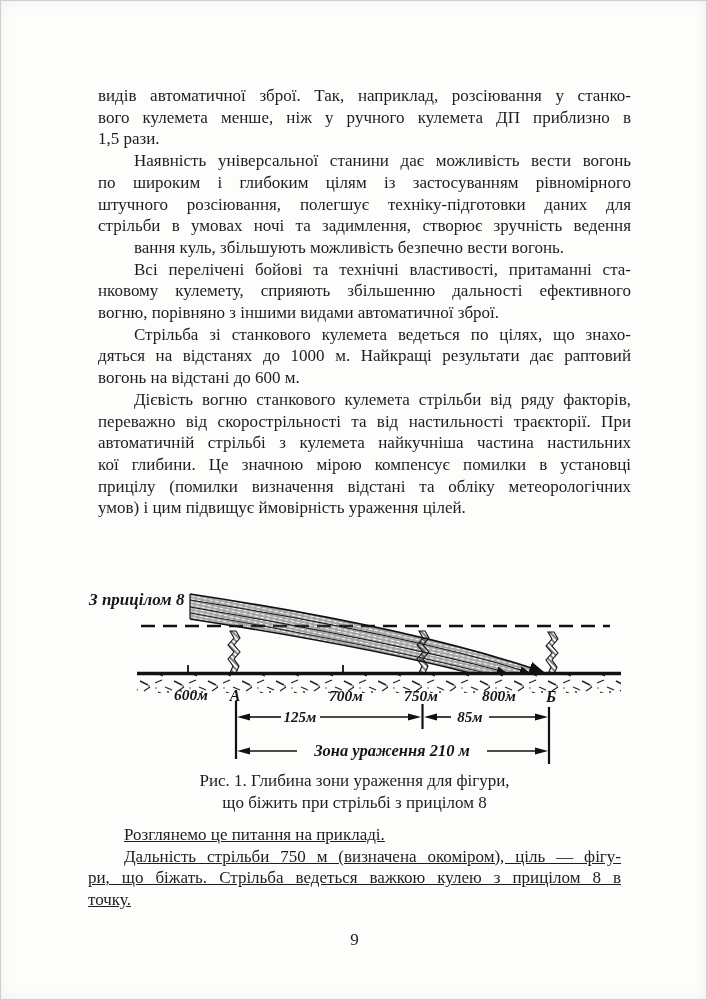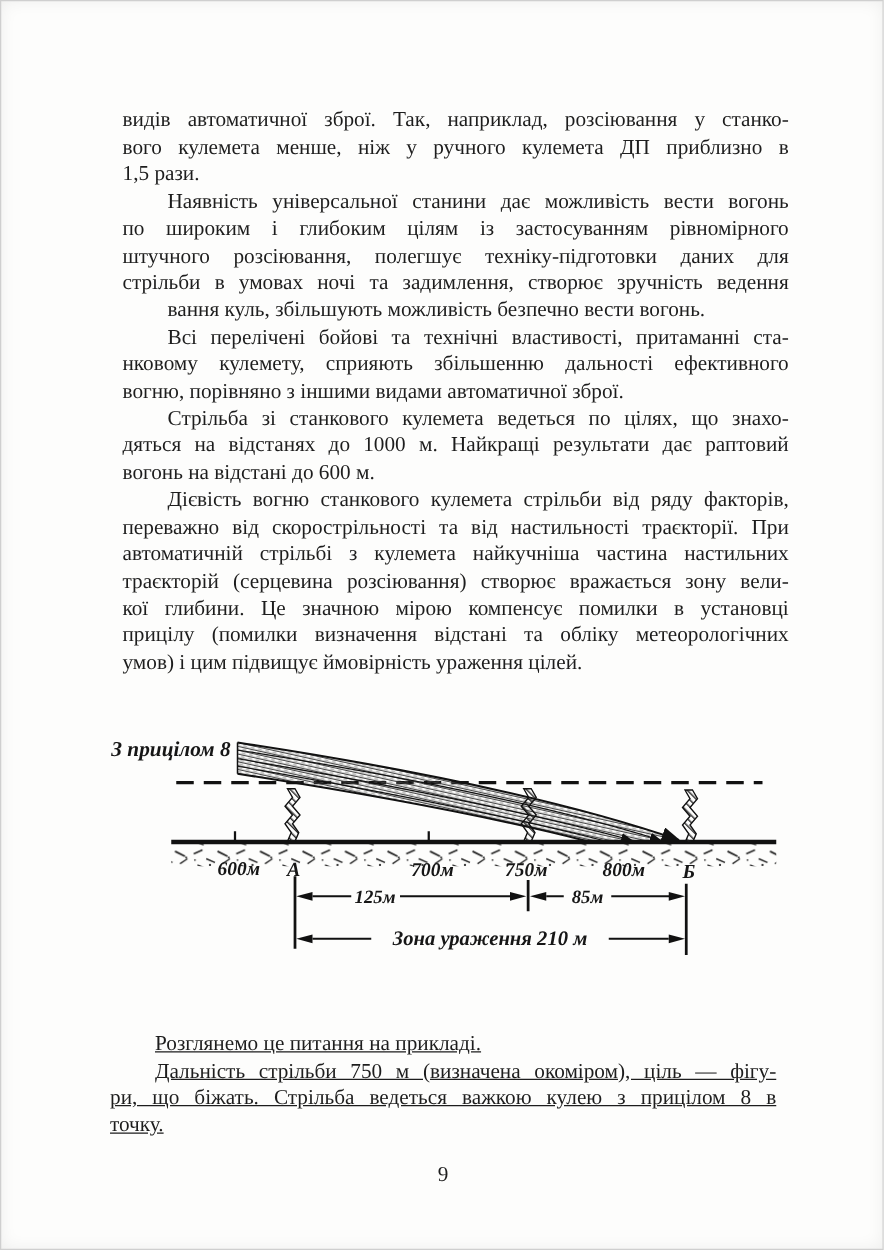--- a/index.html
+++ b/index.html
@@ -67,21 +67,20 @@
       </div>
       <div class="para indent">
         <div class="line">Стрільба зі станкового кулемета ведеться по цілях, що знахо-</div>
         <div class="line">дяться на відстанях до 1000 м. Найкращі результати дає раптовий</div>
         <div class="line last">вогонь на відстані до 600 м.</div>
       </div>
       <div class="para indent">
         <div class="line">Дієвість вогню станкового кулемета стрільби від ряду факторів,</div>
         <div class="line">переважно від скорострільності та від настильності траєкторії. При</div>
         <div class="line">автоматичній стрільбі з кулемета найкучніша частина настильних</div>
-        <div class="line">траєкторій (серцевина розсіювання) створює вражається зону вели-</div>
         <div class="line">кої глибини. Це значною мірою компенсує помилки в установці</div>
         <div class="line">прицілу (помилки визначення відстані та обліку метеорологічних</div>
         <div class="line last">умов) і цим підвищує ймовірність ураження цілей.</div>
       </div>
     </div>
 
   <div class="figwrap">
     <svg width="612" height="182" viewBox="0 0 612 182">
       <defs>
         <pattern id="sheafHatch" width="6" height="3" patternUnits="userSpaceOnUse" patternTransform="rotate(12.5)">
@@ -154,20 +153,24 @@
       <polygon points="463,129 450,125.5 450,132.5" fill="#111"></polygon>
 
       <polygon points="152,163 165,159.5 165,166.5" fill="#111"></polygon>
       <line x1="165" y1="163" x2="212" y2="163" stroke="#111" stroke-width="1.6"></line>
       <text class="svglabel" x="307" y="168" font-size="16.5" text-anchor="middle">Зона ураження 210 м</text>
       <line x1="402" y1="163" x2="450" y2="163" stroke="#111" stroke-width="1.6"></line>
       <polygon points="463,163 450,159.5 450,166.5" fill="#111"></polygon>
     </svg>
   </div>
 
+  <div class="caption">
+    <div>Рис. 1. Глибина зони ураження для фігури,</div>
+    <div>що біжить при стрільбі з прицілом 8</div>
+  </div>
 
   <div class="aftercol">
       <div class="para indent">
         <div class="line last">Розглянемо це питання на прикладі.</div>
       </div>
       <div class="para indent">
         <div class="line">Дальність стрільби 750 м (визначена окоміром), ціль — фігу-</div>
         <div class="line">ри, що біжать. Стрільба ведеться важкою кулею з прицілом 8 в</div>
         <div class="line last">точку.</div>
       </div>

